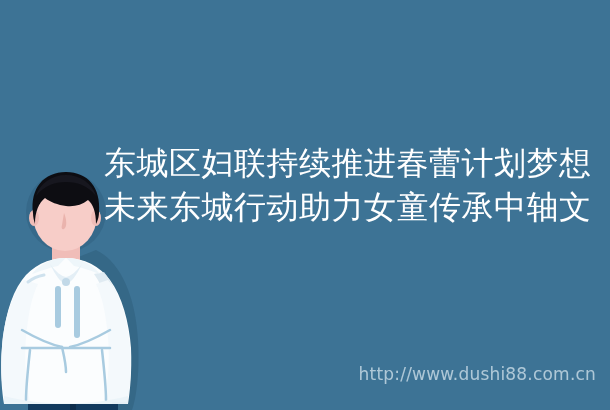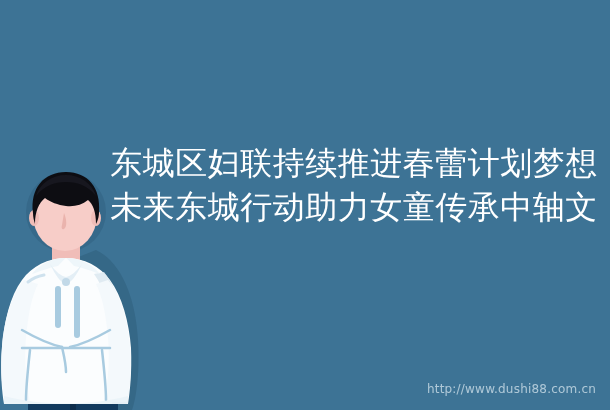--- a/index.html
+++ b/index.html
@@ -39,33 +39,33 @@
   #headline {
     position: absolute;
     left: 104px;
     top: 141px;
     width: 500px;
     color: #ffffff;
     font-size: 32px;
     line-height: 44px;
     letter-spacing: 0.5px;
     font-weight: 400;
-    text-align: center;
+    text-align: left;
     white-space: normal;
     word-break: break-all;
   }
 
   
   #watermark {
     position: absolute;
     right: 14px;
-    bottom: 14px;
+    bottom: 26px;
     color: #cfe0ea;
     opacity: 0.78;
-    font-size: 12px;
+    font-size: 17px;
     letter-spacing: 0.2px;
     font-family: "DejaVu Sans", "Liberation Sans", sans-serif;
     white-space: nowrap;
   }
 </style>
 </head>
 <body>
 
 <div id="banner">
 

